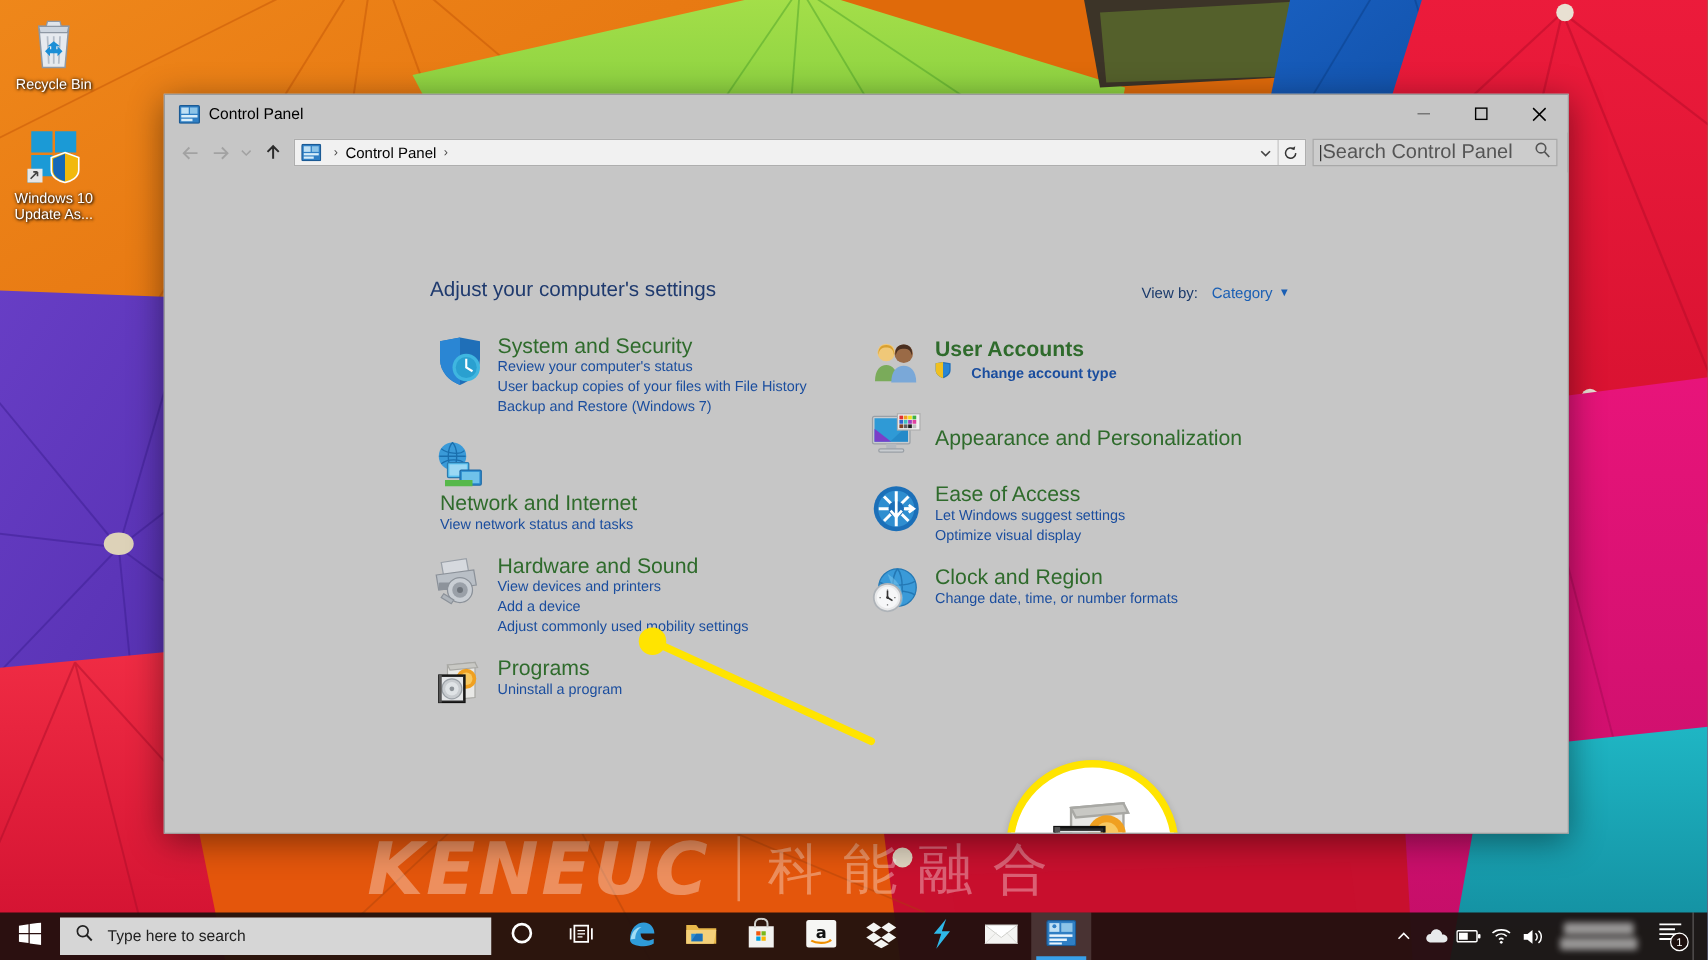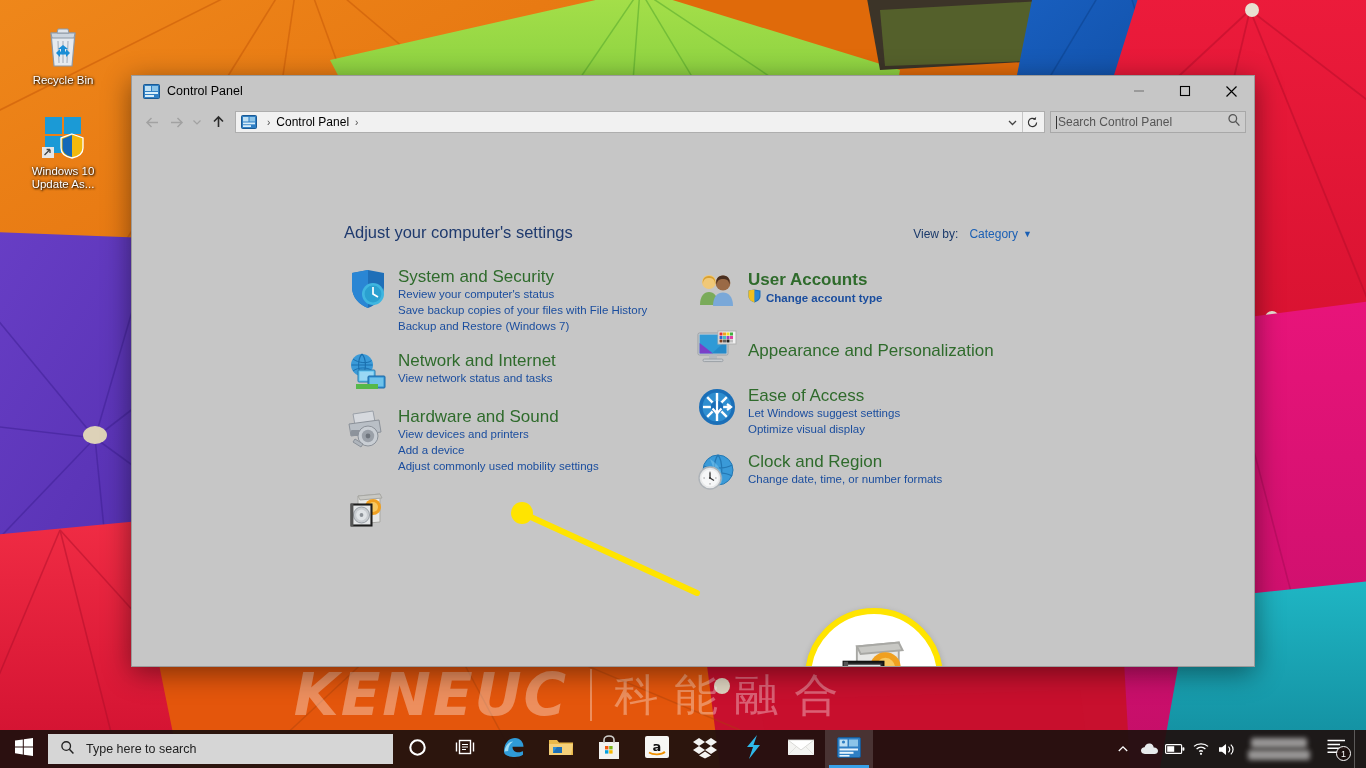--- a/index.html
+++ b/index.html
@@ -9,21 +9,21 @@
   }
   body { position: relative; background: #111; }
 
   
   #wallpaper {
     position: absolute; inset: 0; width: 1366px; height: 768px;
     overflow: hidden;
   }
 
   
-  #desktop-icons { position: absolute; left: 0; top: 12px; width: 90px; padding-left: 20px; }
+  #desktop-icons { position: absolute; left: 0; top: 0; width: 90px; }
   .desk-icon {
     width: 86px; margin: 6px 0 12px 0; text-align: center;
     cursor: default;
   }
   .desk-icon .glyph { height: 52px; display: flex; align-items: center; justify-content: center; }
   .desk-icon .dlabel {
     color: #fff; font-size: 11.5px; line-height: 13px;
     text-shadow: 1px 1px 2px rgba(0,0,0,.85), 0 0 3px rgba(0,0,0,.8);
     margin-top: 2px; word-wrap: break-word;
   }
@@ -67,21 +67,21 @@
   .crumb-txt { color: #000; }
   #bc-right { margin-left: auto; display: flex; align-items: center; }
   .bc-btn { width: 20px; height: 20px; display: flex; align-items: center; justify-content: center; color: #333; }
   #searchbox {
     width: 196px; height: 22px; background: #ccc; border: 1px solid #a8a8a8;
     display: flex; align-items: center; padding: 0 4px 0 5px;
   }
   #searchbox .cursor {
     width: 1px; height: 13px; background: #333; margin-right: 1px;
   }
-  #searchbox .ph { font-size: 12px; color: #555; flex: 1; }
+  #searchbox .ph { font-size: 16px; color: #555; flex: 1; }
 
   #cp-body { flex: 1; position: relative; background: #c6c6c6; overflow: hidden; }
 
   #adjust-title {
     position: absolute; left: 212px; top: 85px;
     font-size: 16.5px; color: #1f3a6e;
   }
   #viewby {
     position: absolute; right: 222px; top: 89px;
     font-size: 12px; color: #1b3a6b; display: flex; align-items: center; gap: 11px;
@@ -94,21 +94,21 @@
 
   .cat { display: flex; margin-bottom: 14px; }
   .cat .cat-icon { width: 46px; flex: none; display: flex; justify-content: center; padding-top: 2px; }
   .cat .cat-body { padding-left: 8px; padding-top: 1px; }
   .cat-title {
     font-size: 17px; color: #2f6b2c; line-height: 19px; cursor: default;
   }
   .cat-link {
     font-size: 11.5px; color: #1a4d9e; line-height: 16px; cursor: default;
   }
-  .cat-link.with-shield { display: flex; align-items: center; gap: 5px; }
+  .cat-link.with-shield { display: flex; align-items: center; gap: 16px; }
 
   
   #callout-line { position: absolute; left: 0; top: 0; pointer-events: none; }
   #magnifier {
     position: absolute; left: 673px; top: 470px; width: 138px; height: 138px;
     border-radius: 50%; background: #fff; border: 6px solid #ffe400;
     display: flex; align-items: center; justify-content: center;
     box-shadow: 0 2px 6px rgba(0,0,0,.18);
   }
 
@@ -454,26 +454,26 @@
             <path d="M6 5 L22 2 L38 5 L38 19 C38 30 30 37 22 40 C14 37 6 30 6 19 Z" fill="#1f6fb8"></path>
             <path d="M22 2 L22 40 C14 37 6 30 6 19 L6 5 Z" fill="#2a86d4"></path>
             <circle cx="27" cy="26" r="11" fill="#3fb6e0"></circle>
             <circle cx="27" cy="26" r="8.4" fill="#2aa0d0"></circle>
             <path d="M27 19 L27 26 L32 29" stroke="#fff" stroke-width="1.7" fill="none"></path>
           </svg>
         </div>
         <div class="cat-body">
           <div class="cat-title">System and Security</div>
           <div class="cat-link">Review your computer's status</div>
-          <div class="cat-link">Save backup copies of your files with File History</div>
+          <div class="cat-link">User backup copies of your files with File History</div>
           <div class="cat-link">Backup and Restore (Windows 7)</div>
         </div>
       </div>
 
-      <div class="cat" style="margin-bottom:14px;">
+      <div class="cat" style="margin-bottom:14px;flex-direction:column;">
         <div class="cat-icon">
           <svg width="42" height="40" viewBox="0 0 42 40">
             <circle cx="16" cy="13" r="11" fill="#3a9ad8"></circle>
             <path d="M5.5 13 H26.5 M16 2 C12 6 11 18 16 24 M16 2 C20 6 21 18 16 24" stroke="#1a6fae" stroke-width="1.1" fill="none"></path>
             <path d="M7 7 C12 11 22 12 25.5 8.5" stroke="#1a6fae" stroke-width="1" fill="none"></path>
             <path d="M7 19 C12 15 22 15 25.5 18.5" stroke="#1a6fae" stroke-width="1" fill="none"></path>
             <rect x="12" y="18" width="17" height="12" rx="1" fill="#58c0ee" stroke="#2a7aaf"></rect>
             <rect x="13.5" y="19.5" width="14" height="9" fill="#9ad8f4"></rect>
             <rect x="22" y="24" width="17" height="12" rx="1" fill="#2f8fd0" stroke="#1e6ba8"></rect>
             <rect x="23.5" y="25.5" width="14" height="9" fill="#6fc2ea"></rect>
@@ -513,20 +513,24 @@
             <path d="M12 6 L34 4 L36 8 L14 10 Z" fill="#c8c8c4" stroke="#a8a8a4"></path>
             <circle cx="27" cy="17" r="8" fill="#f0a020"></circle>
             <circle cx="27" cy="17" r="5" fill="#f8c860"></circle>
             <rect x="5" y="14" width="21" height="22" fill="#2b2b2b" stroke="#111"></rect>
             <rect x="6.6" y="15.6" width="17.8" height="18.8" fill="#e4e6e8"></rect>
             <circle cx="15.5" cy="25" r="8" fill="#c8ccd0" stroke="#9aa0a6"></circle>
             <circle cx="15.5" cy="25" r="5.4" fill="#dfe3e6"></circle>
             <circle cx="15.5" cy="25" r="1.9" fill="#8c9298"></circle>
             <rect x="5" y="14" width="2.4" height="22" fill="#555"></rect>
           </svg>
+        </div>
+        <div class="cat-body">
+          <div class="cat-title">Programs</div>
+          <div class="cat-link">Uninstall a program</div>
         </div>
       </div>
     </div>
 
     <div class="col" id="col-right">
 
       <div class="cat" style="margin-bottom:18px;font-weight:bold;">
         <div class="cat-icon">
           <svg width="40" height="38" viewBox="0 0 40 38">
             <circle cx="12" cy="11" r="7" fill="#f0c878"></circle>

